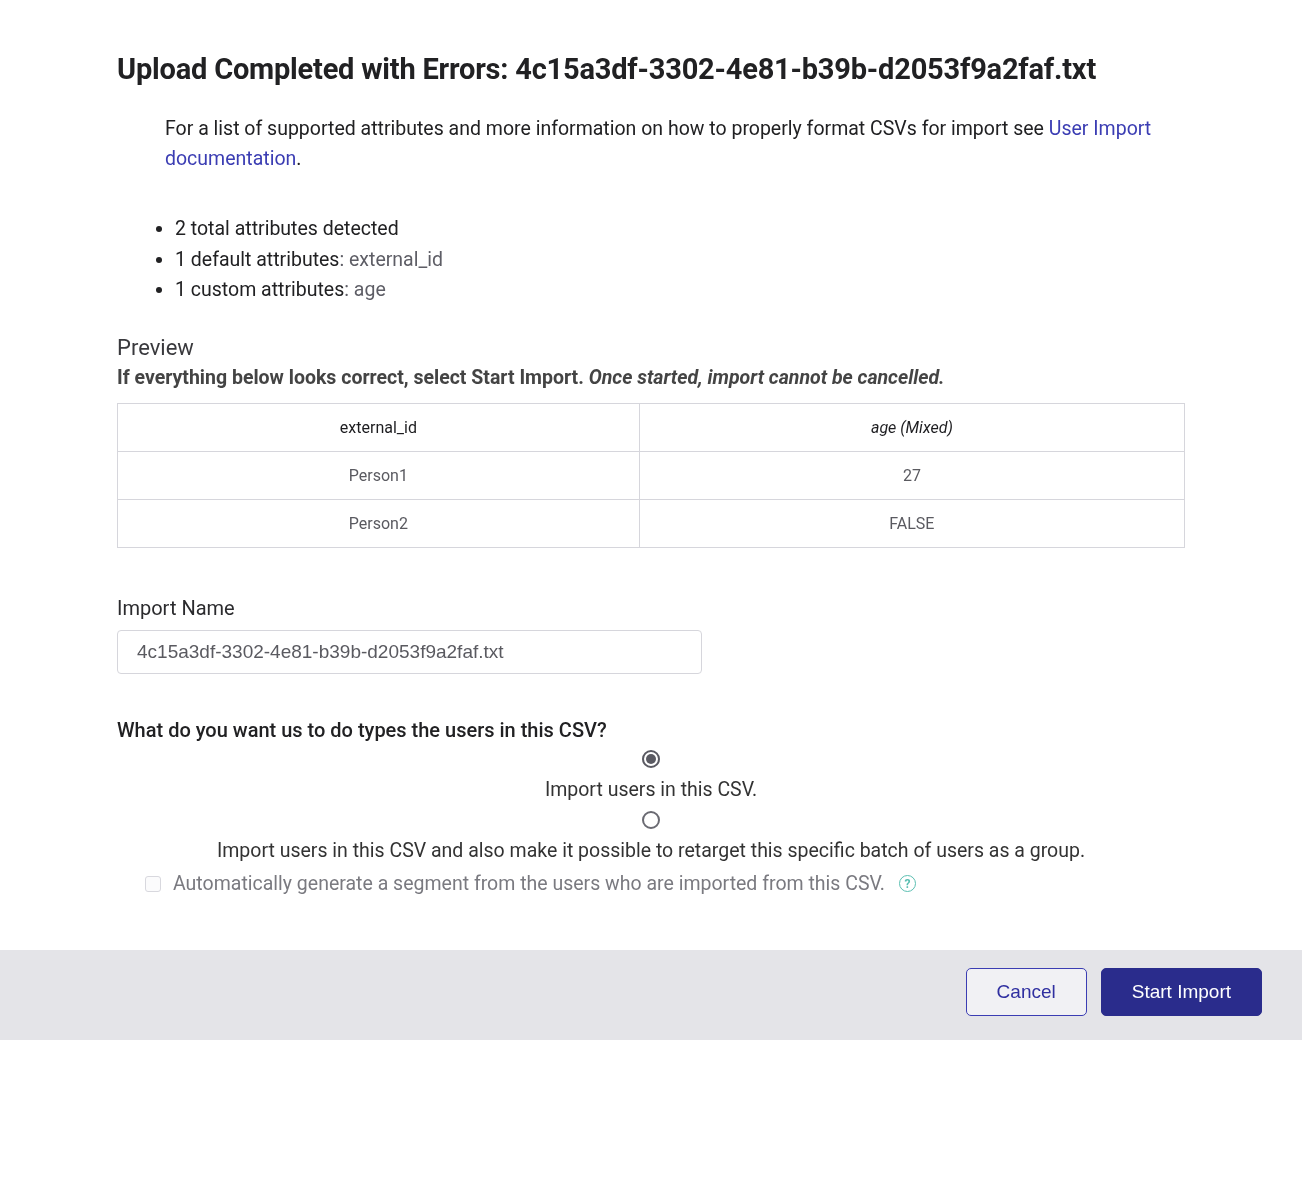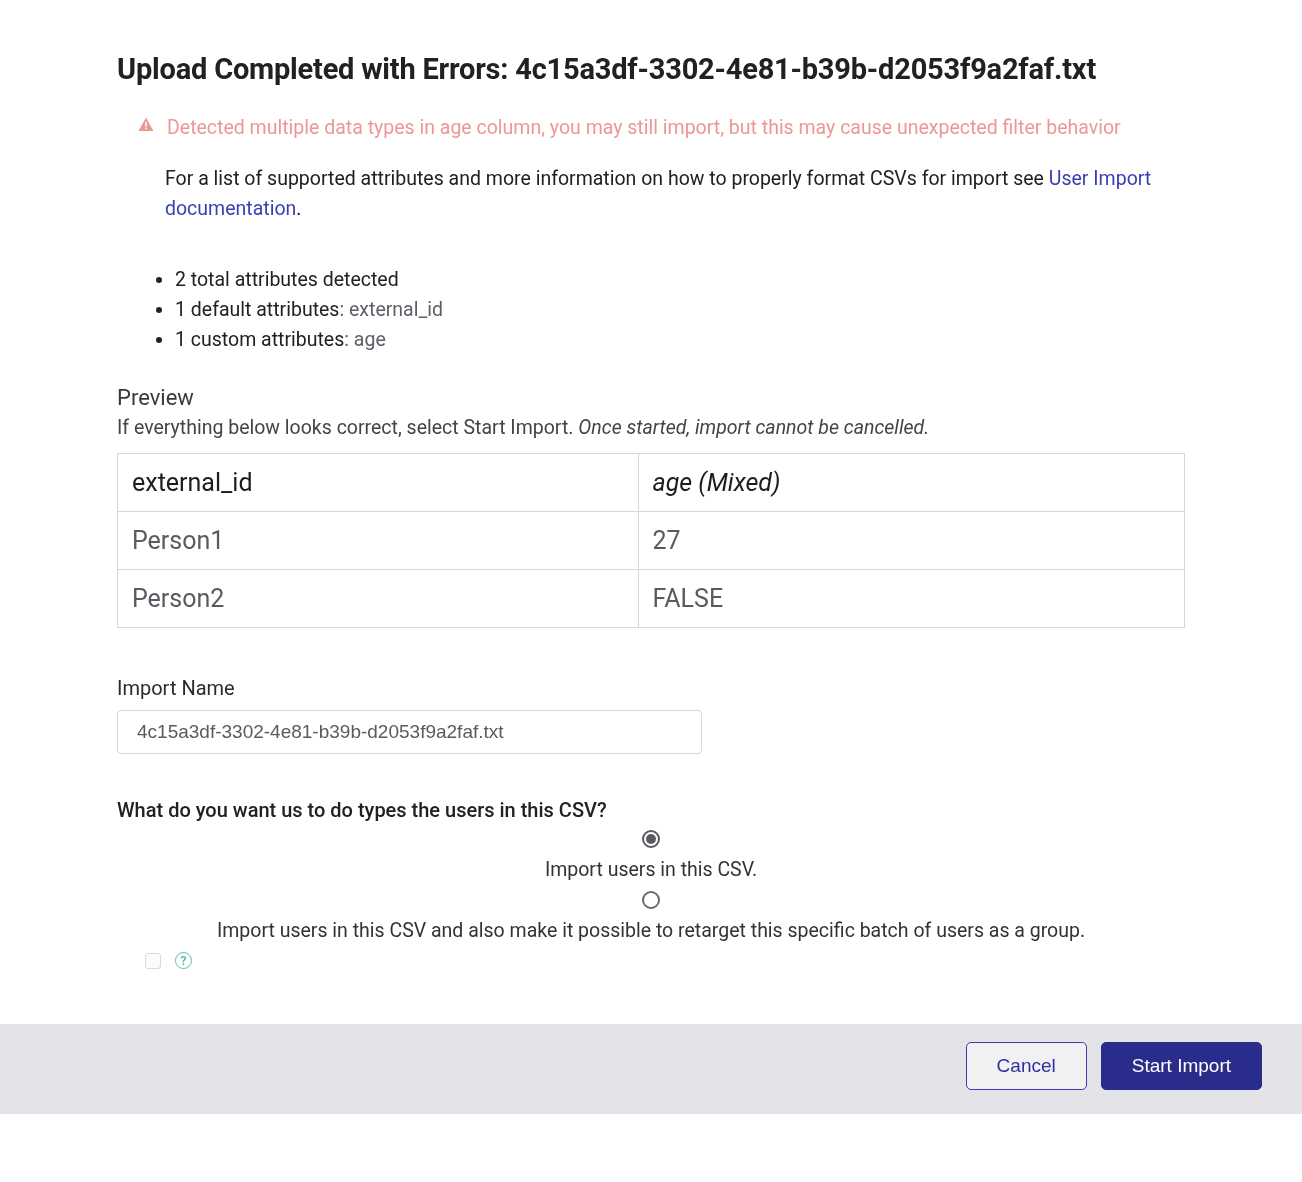--- a/index.html
+++ b/index.html
@@ -55,33 +55,34 @@
   .section-heading {
     font-size: 22px;
     font-weight: 400;
     margin: 30px 0 6px 0;
     color: #39393d;
   }
   .preview-instruction {
     font-size: 19.5px;
     margin: 0 0 14px 0;
     color: #444;
+    font-weight: bold;
   }
   .preview-instruction em { font-style: italic; color: #444; }
 
   table.preview-table {
     width: 100%;
     border-collapse: collapse;
     border: 1px solid #d6d6dc;
   }
   table.preview-table th, table.preview-table td {
     border: 1px solid #d6d6dc;
     padding: 14px 14px;
-    text-align: left;
-    font-size: 25px;
+    text-align: center;
+    font-size: 16px;
     font-weight: 400;
   }
   table.preview-table th { color: #1d1d20; }
   table.preview-table th em { font-style: italic; }
   table.preview-table td { color: #5a5a60; }
 
   .field-label {
     font-size: 20px;
     margin: 48px 0 10px 0;
     color: #2b2b2e;
@@ -181,30 +182,20 @@
     border: 1.5px solid #2a2c8c;
   }
 </style>
 </head>
 <body>
 
 <div class="page">
 
   <h1 class="title">Upload Completed with Errors: 4c15a3df-3302-4e81-b39b-d2053f9a2faf.txt</h1>
 
-  <div class="warning-row">
-    <span>
-      <svg width="18" height="18" viewBox="0 0 24 24" fill="#ed9795">
-          <path d="M12 2 L22 20 H2 Z"></path>
-          <rect x="11" y="8" width="2" height="6" fill="#fff"></rect>
-          <rect x="11" y="15.5" width="2" height="2" fill="#fff"></rect>
-        </svg>
-    </span>
-    <span class="warning-text">Detected multiple data types in age column, you may still import, but this may cause unexpected filter behavior</span>
-  </div>
 
   <div class="help-text">
     <span>For a list of supported attributes and more information on how to properly format CSVs for import see </span><a href="#">User Import documentation</a><span>.</span>
   </div>
 
   <ul class="attr-list">
     <li>2 total attributes detected</li>
     <li><span>1 default attributes</span><span class="muted-suffix">: external_id</span></li>
     <li><span>1 custom attributes</span><span class="muted-suffix">: age</span></li>
   </ul>
@@ -245,20 +236,21 @@
     <span>Import users in this CSV.</span>
   </div>
 
   <div class="radio-row">
     <span class="radio-outer"></span>
     <span>Import users in this CSV and also make it possible to retarget this specific batch of users as a group.</span>
   </div>
 
   <div class="checkbox-row">
     <span class="checkbox-box"></span>
+    <span>Automatically generate a segment from the users who are imported from this CSV.</span>
     <span class="help-circle">?</span>
   </div>
 
 </div>
 
 <div class="footer-bar">
   <button class="btn btn-secondary">Cancel</button>
   <button class="btn btn-primary">Start Import</button>
 </div>
 

